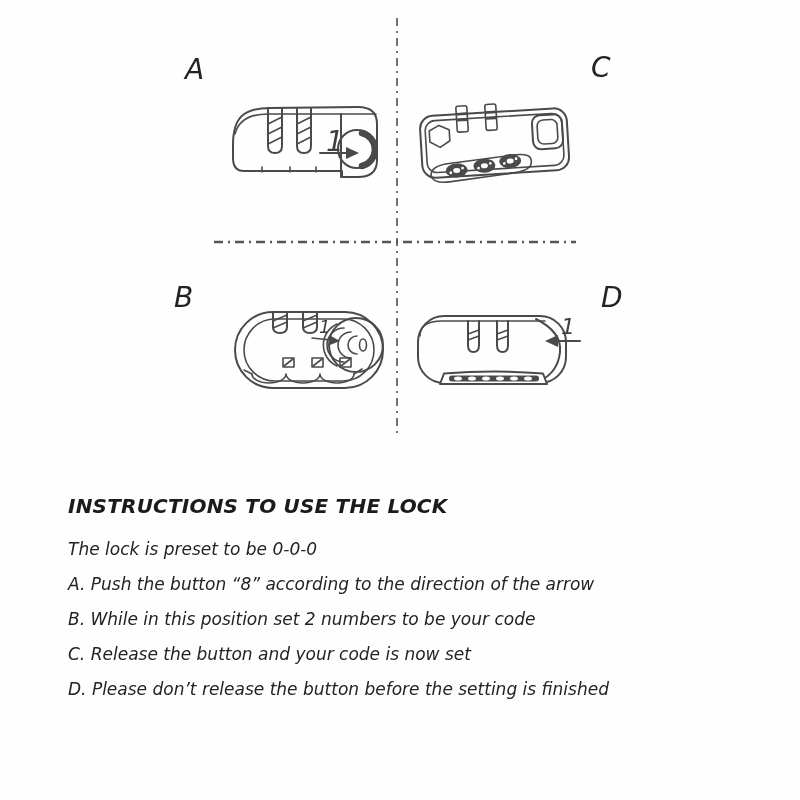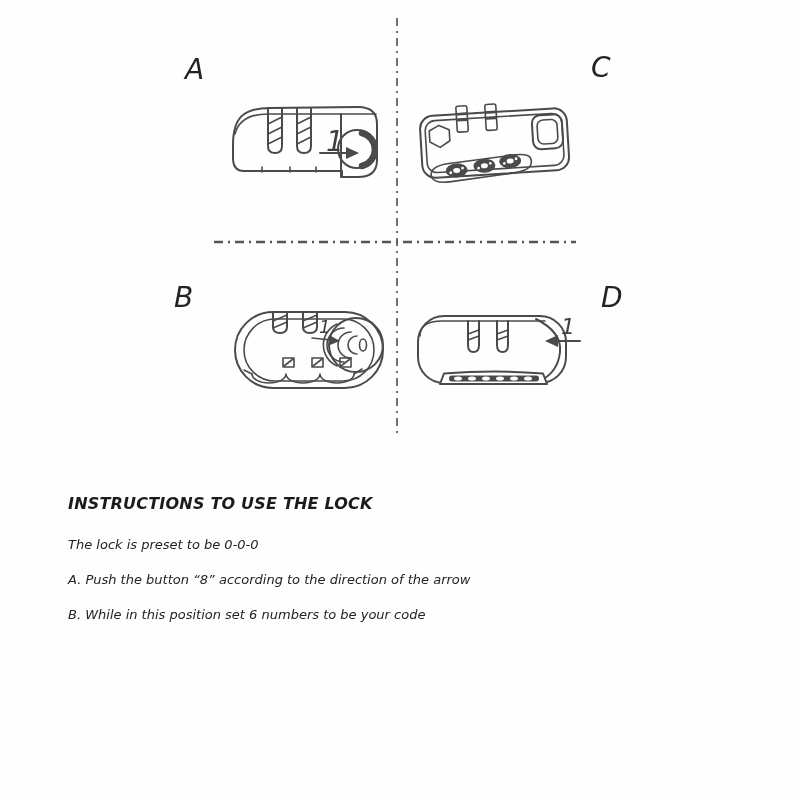--- a/index.html
+++ b/index.html
@@ -9,25 +9,25 @@
   }
   .diagram-svg{position:absolute;left:0;top:0;}
   .q-label{font-style:italic;font-size:28px;fill:#232323;}
   .marker-1{font-style:italic;font-size:28px;fill:#3f3f3f;font-weight:500;}
   .marker-1-small{font-style:italic;font-size:18px;fill:#3f3f3f;}
   .marker-1-d{font-style:italic;font-size:22px;fill:#3f3f3f;}
   .instructions{
     position:absolute;left:68px;top:494px;width:700px;color:#232323;
   }
   .instructions-title{
-    font-size:16px;font-weight:bold;font-style:italic;color:#1b1b1b;
+    font-size:20px;font-weight:bold;font-style:italic;color:#1b1b1b;
     margin:0 0 14px 0;letter-spacing:.2px;
   }
   .instruction-line{
-    font-size:13px;font-style:italic;margin:0;line-height:35px;
+    font-size:17px;font-style:italic;margin:0;line-height:35px;
     white-space:nowrap;
   }
   .ln{stroke:#4a4a4a;stroke-width:2;fill:none;stroke-linecap:round;stroke-linejoin:round;}
   .thin{stroke-width:1.6;}
   .thick{stroke-width:2.6;}
   .dark{fill:#4a4a4a;stroke:none;}
 </style>
 </head>
 <body>
 
@@ -159,16 +159,18 @@
         <polygon class="dark" points="558,335 558,347 545,341"></polygon>
       </g>
       <text class="marker-1-d" x="561" y="334">1</text>
     </g>
   </svg>
 
   <div class="instructions">
     <p class="instructions-title">INSTRUCTIONS TO USE THE LOCK</p>
     <p class="instruction-line">The lock is preset to be 0-0-0</p>
     <p class="instruction-line">A. Push the button “8” according to the direction of the arrow</p>
-    <p class="instruction-line">B. While in this position set 6 numbers to be your code</p>
+    <p class="instruction-line">B. While in this position set 2 numbers to be your code</p>
+    <p class="instruction-line">C. Release the button and your code is now set</p>
+    <p class="instruction-line">D. Please don’t release the button before the setting is finished</p>
   </div>
 
 </div>
 
 </body></html>

